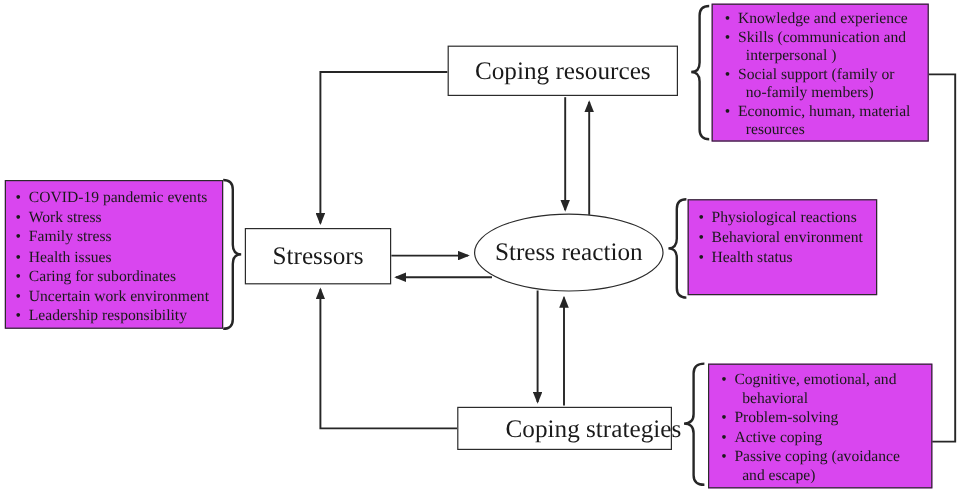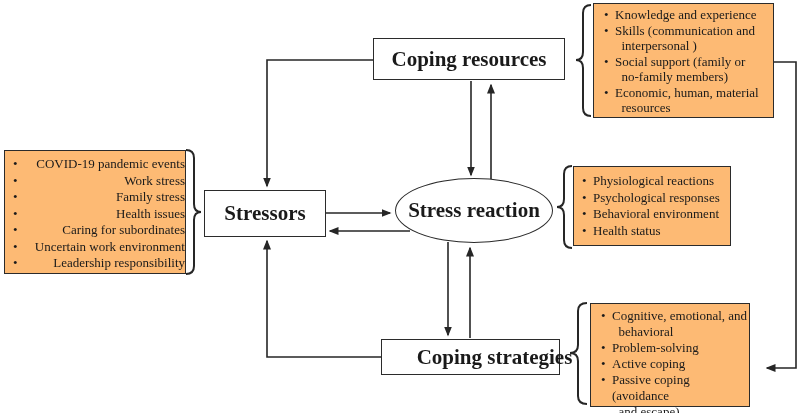--- a/index.html
+++ b/index.html
@@ -21,42 +21,41 @@
     position: absolute;
     box-sizing: border-box;
     background: #ffffff;
     border: 1.5px solid #2b2b2b;
     display: flex;
     align-items: center;
     justify-content: center;
     font-size: 21px;
     line-height: 1;
     white-space: nowrap;
-    font-weight: bold;
   }
   .ellipse { border-radius: 50%; text-align: right; }
   .list {
     position: absolute;
     box-sizing: border-box;
-    background: #fdba74;
+    background: #d946ef;
     border: 1.5px solid #2b2b2b;
     font-size: 13px;
     line-height: 16px;
   }
   .list ul { margin: 0; padding: 0; list-style: none; }
   .list li {
     position: relative;
     padding-left: 13px;
     white-space: pre-wrap;
   }
   .list li::before { content: "\2022"; position: absolute; left: 2px; top: 0; }
-  .list-stressors      { left: 4px;   top: 150px; width: 182px; height: 124px; padding: 5px 0 0 6px;  line-height: 16.5px; text-align: right; }
+  .list-stressors      { left: 4px;   top: 150px; width: 182px; height: 124px; padding: 5px 0 0 6px;  line-height: 16.5px; }
   .list-resources      { left: 593px; top: 3px;   width: 181px; height: 115px; padding: 3px 0 0 8px;  line-height: 15.5px; }
   .list-reactions      { left: 573px; top: 166px; width: 158px; height: 80px;  padding: 6px 0 0 6px;  line-height: 16.5px; }
-  .list-strategies     { left: 590px; top: 303px; width: 160px; height: 104px; padding: 4px 0 0 8px;  line-height: 16px; }
+  .list-strategies     { left: 590px; top: 303px; width: 187px; height: 104px; padding: 4px 0 0 8px;  line-height: 16px; }
   .node-stressors      { left: 204px; top: 190px; width: 122px; height: 47px; }
   .node-reaction       { left: 395px; top: 178px; width: 158px; height: 65px; }
   .node-resources      { left: 373px; top: 38px;  width: 192px; height: 42px; }
   .node-strategies     { left: 381px; top: 339px; width: 179px; height: 36px; padding-left: 48px; }
   .wire  { stroke: #262626; stroke-width: 1.6; fill: none; }
   .brace { stroke: #262626; stroke-width: 2;   fill: none; }
 </style>
 </head>
 <body>
 
@@ -105,21 +104,20 @@
       <li>Social support (family or
   no-family members)</li>
       <li>Economic, human, material
   resources</li>
     </ul>
   </div>
 
   <div class="list list-reactions">
     <ul>
       <li>Physiological reactions</li>
-      <li>Psychological responses</li>
       <li>Behavioral environment</li>
       <li>Health status</li>
     </ul>
   </div>
 
   <div class="list list-strategies">
     <ul>
       <li>Cognitive, emotional, and
   behavioral</li>
       <li>Problem-solving</li>

